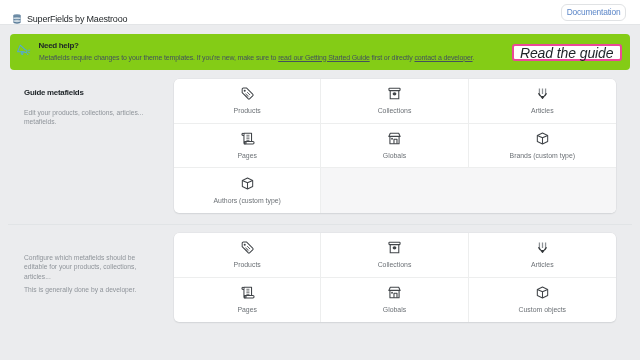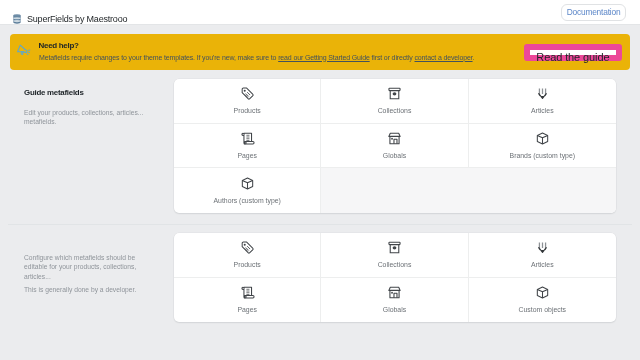--- a/index.html
+++ b/index.html
@@ -13,30 +13,30 @@
   .brand{display:flex;align-items:center;position:relative;margin-top:13px;}
   .brand .ic{width:12px;height:12px;display:block;margin-right:4px;margin-left:2px;}
   .brand-title{font-size:9px;color:#1f2326;font-weight:400;letter-spacing:-.2px;}
   .doc-btn{position:absolute;right:14px;top:4px;font-size:8.4px;color:#5c87c9;
            border:1px solid #e0e2e4;border-radius:6px;background:#fff;
            width:65px;height:17px;line-height:15px;padding:0;letter-spacing:-.2px;
            font-family:inherit;cursor:pointer;box-sizing:border-box;}
 
   
   .banner{position:absolute;left:10px;top:34px;width:620px;height:36px;
-          background:#eab308;border-radius:4px;box-sizing:border-box;}
+          background:#84cc16;border-radius:4px;box-sizing:border-box;}
   .banner .ic{position:absolute;left:7px;top:9px;width:14px;height:14px;}
   .banner h2{position:absolute;left:28.5px;top:6.5px;margin:0;font-size:8px;
              color:#1d2327;font-weight:bold;letter-spacing:-.3px;}
   .banner p{position:absolute;left:29px;top:19.5px;margin:0;font-size:7px;
             color:#44525c;letter-spacing:-.14px;white-space:nowrap;}
   .banner p a{color:#44525c;text-decoration:underline;text-underline-offset:1px;}
-  .read-btn{position:absolute;right:8.5px;top:10px;background:#fff;border:6px solid #ec4899;
-            border-radius:3px;font-size:11px;height:17px;line-height:15px;padding:0 6px;
-            color:#1d2327;font-family:inherit;cursor:pointer;letter-spacing:-.1px;}
+  .read-btn{position:absolute;right:8.5px;top:10px;background:#fff;border:2px solid #ec4899;
+            border-radius:3px;font-size:14px;height:17px;line-height:15px;padding:0 6px;
+            color:#1d2327;font-family:inherit;cursor:pointer;letter-spacing:-.1px;font-style:italic;}
 
   
   .section{position:absolute;left:0;width:640px;}
   .sec-left{position:absolute;left:24px;top:0;width:126px;}
   .sec-left h3{margin:0;font-size:7.9px;font-weight:bold;color:#1d2327;letter-spacing:-.25px;}
   .sec-left p{margin:11px 0 0 0;font-size:6.7px;color:#8f949a;line-height:9.3px;letter-spacing:0;}
   .sec-left p + p{margin-top:4px;}
 
   .card{position:absolute;left:174px;width:442px;background:#fff;border-radius:5px;
         box-shadow:0 0 0 .5px rgba(22,29,37,.05), 0 1px 1.6px rgba(22,29,37,.085);

